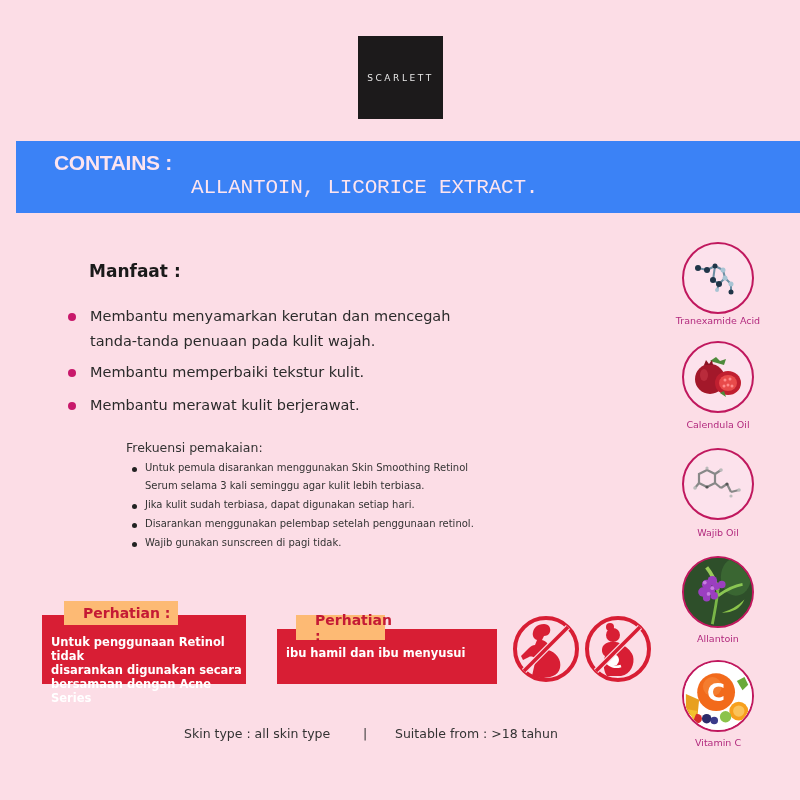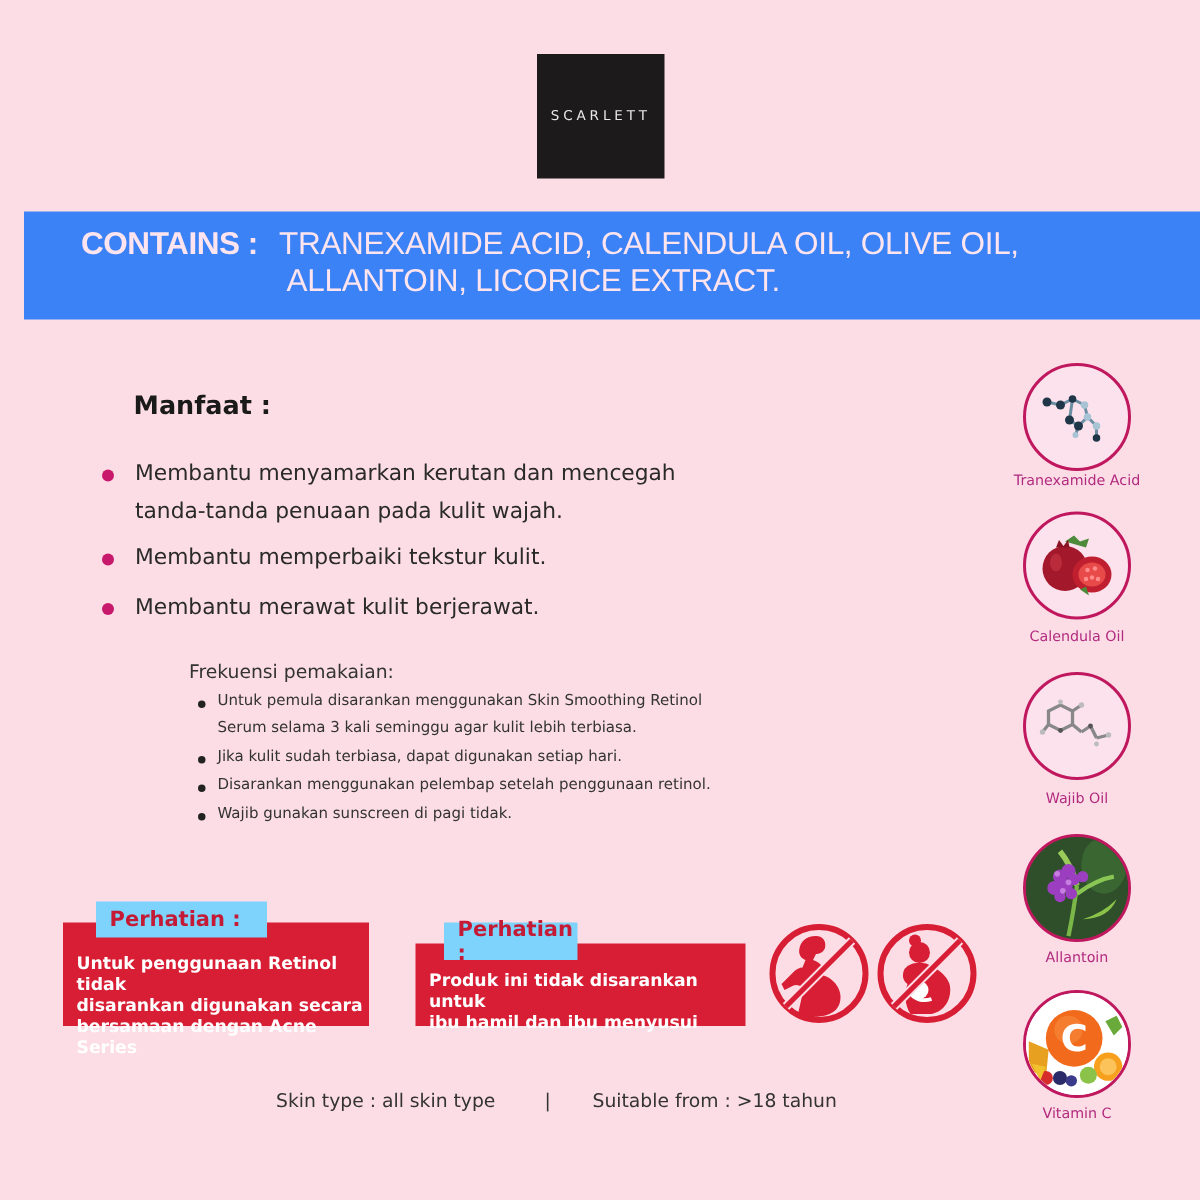--- a/index.html
+++ b/index.html
@@ -27,21 +27,21 @@
     font-family: "Liberation Sans", sans-serif; font-size: 21px; font-weight: bold;
     letter-spacing: -0.3px;
   }
   .band .line1 {
     position: absolute; left: 170px; top: 10px; color: #fde4ef;
     font-family: "Liberation Sans", sans-serif; font-size: 21px; letter-spacing: -0.2px;
     white-space: nowrap;
   }
   .band .line2 {
     position: absolute; left: 175px; top: 35px; color: #fde4ef;
-    font-family: Liberation Sans, sans-serif; font-size: 21px; letter-spacing: -0.2px;
+    font-family: Liberation Mono, monospace; font-size: 21px; letter-spacing: -0.2px;
     white-space: nowrap;
   }
   .manfaat-title {
     position: absolute; left: 89px; top: 261px; font-size: 17px; font-weight: bold; color: #1a1a1a;
   }
   .benefit {
     position: absolute; left: 90px; font-size: 14.5px; color: #2a2a2a; line-height: 25px;
   }
   .benefit-dot {
     position: absolute; left: 68px; width: 8px; height: 8px; border-radius: 50%; background: #c8186b;
@@ -54,22 +54,22 @@
   }
   .freq-dot {
     position: absolute; left: 132px; width: 5px; height: 5px; border-radius: 50%; background: #222;
   }
   .warn-box {
     position: absolute; background: #d81e34; color: #fff;
     font-size: 11.5px; font-weight: bold; line-height: 14px;
     padding: 0 0 0 9px;
   }
   .warn-tab {
-    position: absolute; background: #7dd3fc; color: #c41a35;
-    font-size: 14px; font-weight: bold; display: flex; align-items: center; padding-left: 9px;
+    position: absolute; background: #fdba74; color: #c41a35;
+    font-size: 14px; font-weight: bold; display: flex; align-items: center; padding-left: 19px;
   }
   .no-icon { position: absolute; }
   .ing-circle {
     position: absolute; width: 72px; height: 72px; border-radius: 50%;
     border: 2px solid #c0185e; background: #fce2ec; overflow: hidden;
     display: flex; align-items: center; justify-content: center;
   }
   .ing-label {
     position: absolute; width: 120px; left: 658px; text-align: center;
     font-size: 9.5px; color: #b22a7e;
@@ -80,21 +80,20 @@
 </style>
 </head>
 <body>
 
 <div class="logo">
   <span>SCARLETT</span>
 </div>
 
 <div class="band">
   <span class="label">CONTAINS :</span>
-  <span class="line1">TRANEXAMIDE ACID, CALENDULA OIL, OLIVE OIL,</span>
   <span class="line2">ALLANTOIN, LICORICE EXTRACT.</span>
 </div>
 
 <div class="manfaat-title">Manfaat :</div>
 
 <span class="benefit-dot" style="top:313px"></span>
 <div class="benefit" style="top:304px">
   <div>Membantu menyamarkan kerutan dan mencegah</div>
   <div>tanda-tanda penuaan pada kulit wajah.</div>
 </div>
@@ -135,21 +134,20 @@
 <div class="warn-box" style="left:42px; top:615px; width:204px; height:69px; padding-top:20px;">
   <div>Untuk penggunaan Retinol tidak</div>
   <div>disarankan digunakan secara</div>
   <div>bersamaan dengan Acne Series</div>
 </div>
 <div class="warn-tab" style="left:64px; top:601px; width:114px; height:24px;">
   <span>Perhatian :</span>
 </div>
 
 <div class="warn-box" style="left:277px; top:629px; width:220px; height:55px; padding-top:17px;">
-  <div>Produk ini tidak disarankan untuk</div>
   <div>ibu hamil dan ibu menyusui</div>
 </div>
 <div class="warn-tab" style="left:296px; top:615px; width:89px; height:25px;">
   <span>Perhatian :</span>
 </div>
 
 <svg class="no-icon" style="left:511px; top:614px" width="70" height="70" viewBox="0 0 70 70">
   <path d="M33 10 c5 0 7 4 6 8 c-1 3 -4 4 -6 4 l-2 4 c6 2 8 6 6 10 c8 2 14 10 12 18 c-2 8 -10 10 -20 10 l-8 -2 l4 -18 c-3 -1 -5 -2 -7 -1 l-6 3 l-2 -4 l8 -8 c2 -2 4 -3 6 -3 l2 -5 c-3 -1 -5 -4 -4 -8 c1 -4 4 -8 11 -8z" fill="#d81e34"></path>
   <circle cx="35" cy="35" r="31" fill="none" stroke="#d81e34" stroke-width="4"></circle>
   <line x1="13" y1="57" x2="57" y2="13" stroke="#fcdde6" stroke-width="6"></line>

